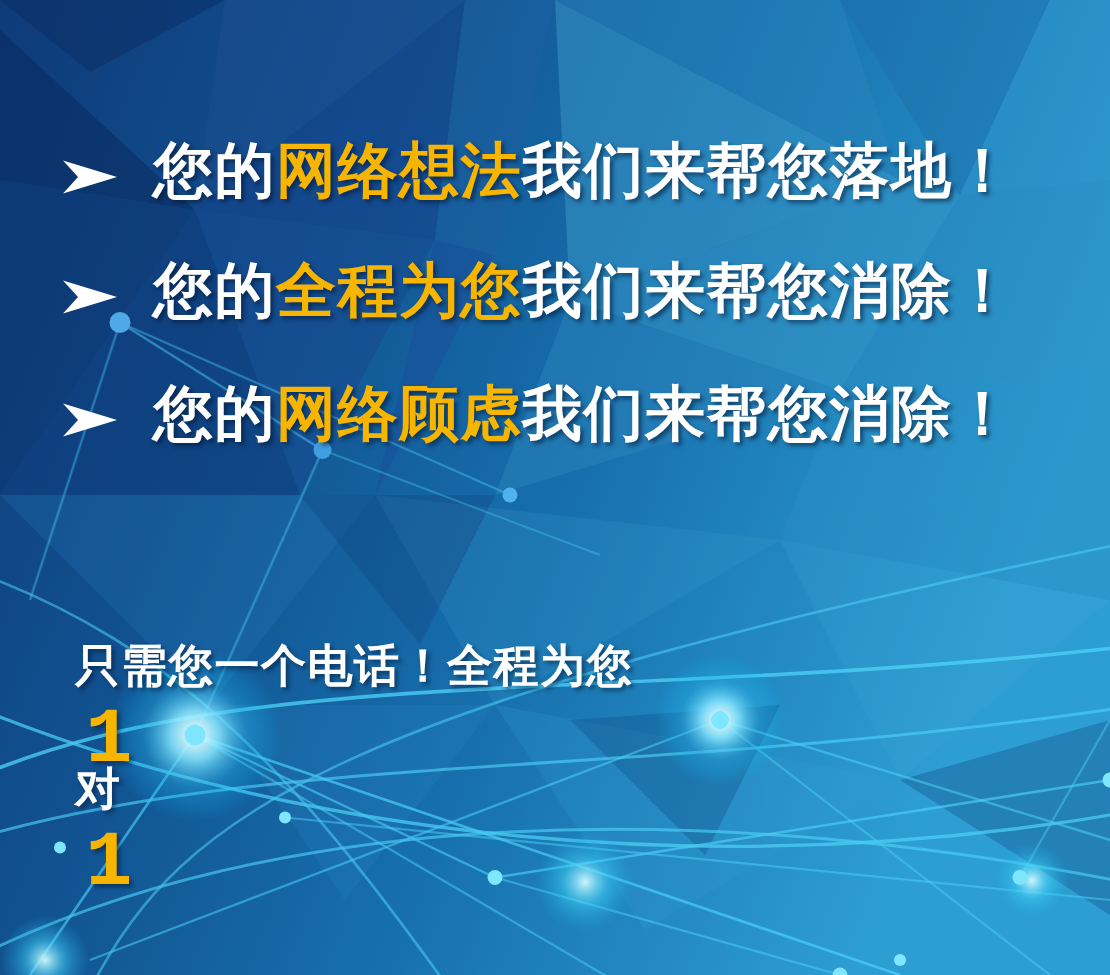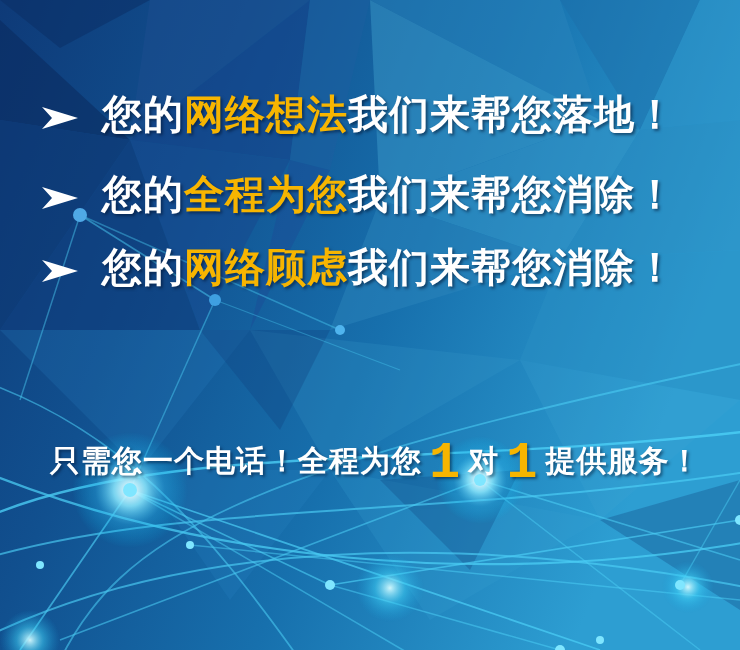--- a/index.html
+++ b/index.html
@@ -25,21 +25,21 @@
 
   .bullet-row{
     position:absolute;
     left:40px;
     display:flex;
     align-items:center;
     white-space:nowrap;
   }
   .bullet-row:nth-of-type(1){top:98px;}
   .bullet-row:nth-of-type(2){top:178px;}
-  .bullet-row:nth-of-type(3){top:251px;}
+  .bullet-row:nth-of-type(3){top:260px;}
 
   .arrow{
     width:40px;height:30px;
     flex:0 0 40px;
     margin-right:22px;
     display:block;
   }
 
   .headline{
     font-size:40px;
@@ -56,21 +56,21 @@
     left:50px;
     font-size:30px;
     font-weight:bold;
     line-height:1;
     letter-spacing:1px;
     color:#ffffff;
     white-space:nowrap;
     text-shadow:2px 2px 3px rgba(2,18,46,.5);
   }
   .sub1{top:362px;}
-  .sub2{top:432px;display:flex;align-items:baseline;}
+  .sub2{top:432px;display:flex;align-items:baseline;flex-direction:column;}
   .sub2 .seg{display:inline-block;}
   .sub2 .big{
     font-size:52px;
     color:#f7b500;
     font-weight:bold;
     line-height:1;
     padding:0 7px;
     position:relative;
     top:6px;
     text-shadow:2px 2px 3px rgba(2,18,46,.5);
@@ -219,17 +219,16 @@
         <span>您的</span><span class="hl">网络顾虑</span><span>我们来帮您消除！</span>
       </div>
     </div>
 
 
     <div class="sub sub2">
       <span class="seg">只需您一个电话！全程为您</span>
       <span class="big">1</span>
       <span class="seg">对</span>
       <span class="big">1</span>
-      <span class="seg">提供服务！</span>
     </div>
 
   </div>
 </div>
 
 </body></html>

